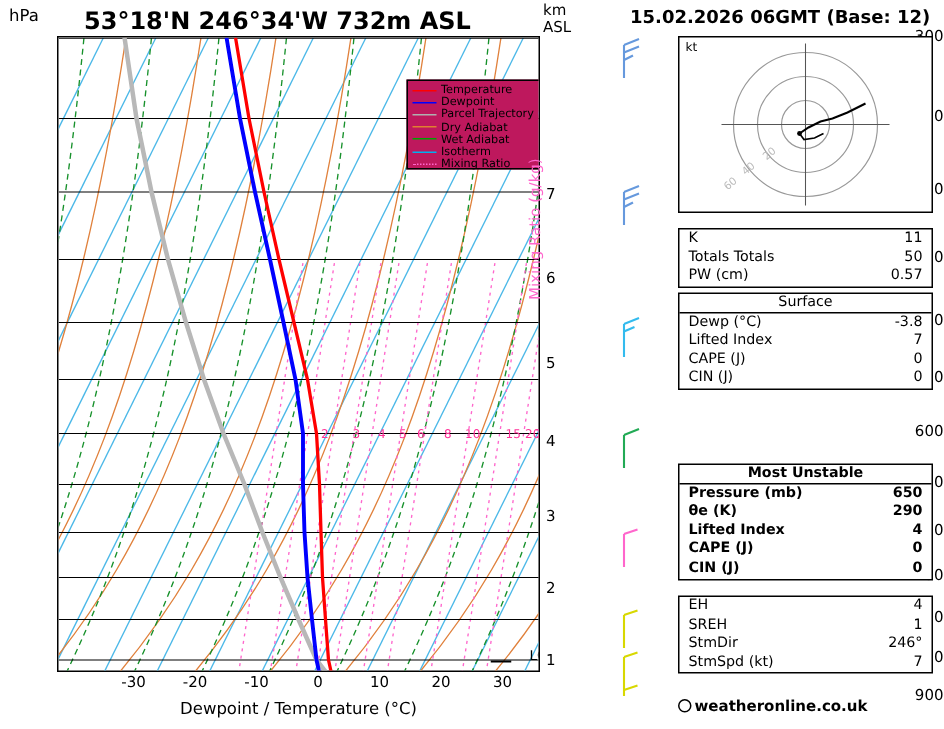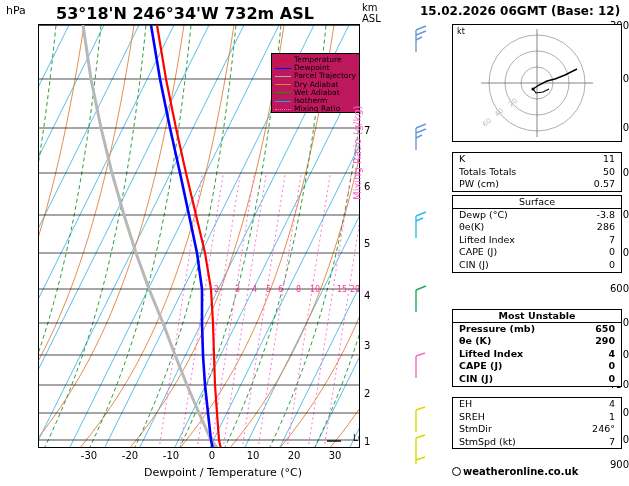--- a/index.html
+++ b/index.html
@@ -26,21 +26,21 @@
   #plot {
     position:absolute; left:38px; top:24px; width:322px; height:424px;
     border:1px solid #000; background:#fff; overflow:hidden;
   }
   #plot svg { position:absolute; left:0; top:0; }
 
   
   .ylab { position:absolute; right:0; transform:translateY(-50%); font-size:10px; text-align:right; width:34px; }
   
   .xlab { position:absolute; top:450px; transform:translateX(-50%); font-size:10px; }
-  #xaxis-title { position:absolute; left:199px; top:466px; transform:translateX(-50%); font-size:11px;margin-left:24px; }
+  #xaxis-title { position:absolute; left:199px; top:466px; transform:translateX(-50%); font-size:11px; }
 
   
   .kmlab { position:absolute; left:364px; transform:translateY(-50%); font-size:10px; }
 
   
   #mixlab {
     position:absolute; left:352px; top:200px; width:120px;
     transform: rotate(-90deg); transform-origin: 0 0;
     font-size:10px; color:#ff66cc; white-space:nowrap;
   }
@@ -344,24 +344,20 @@
       </div>
   </div>
 
   <div class="tbl" id="tbl2">
     <div class="hdr first">Surface</div>
     <div class="line">
         <span>Dewp (°C)</span>
         <span>-3.8</span>
       </div>
     <div class="line">
-        <span>θe(K)</span>
-        <span>286</span>
-      </div>
-    <div class="line">
         <span>Lifted Index</span>
         <span>7</span>
       </div>
     <div class="line">
         <span>CAPE (J)</span>
         <span>0</span>
       </div>
     <div class="line">
         <span>CIN (J)</span>
         <span>0</span>

